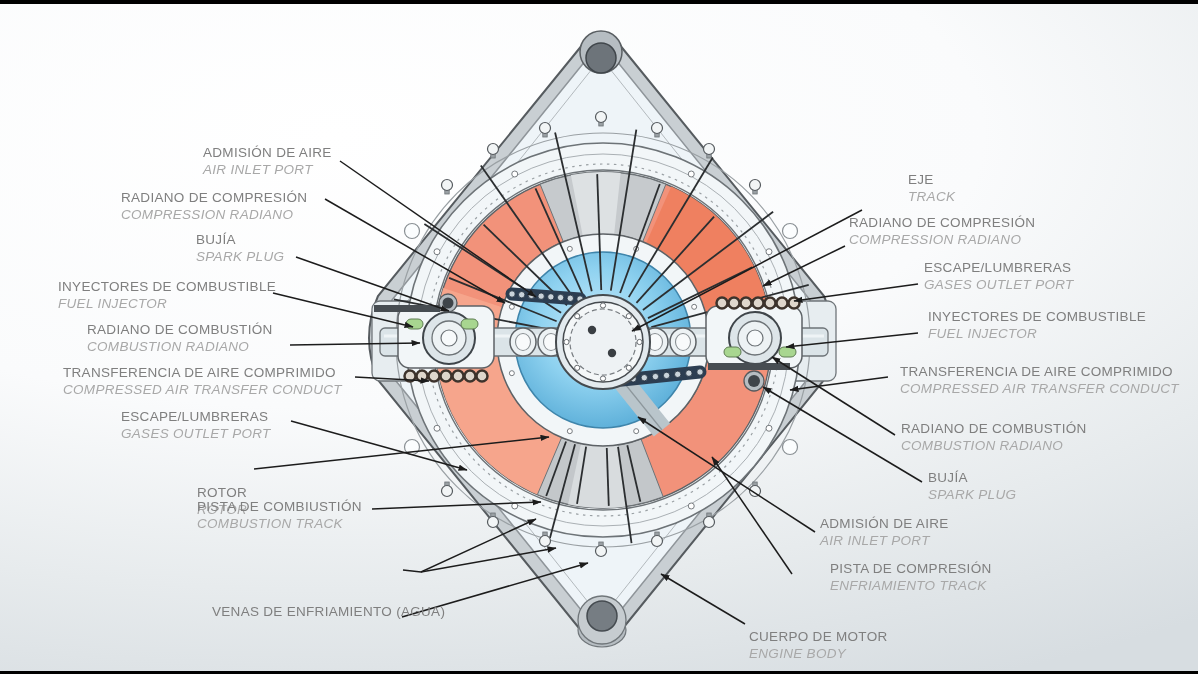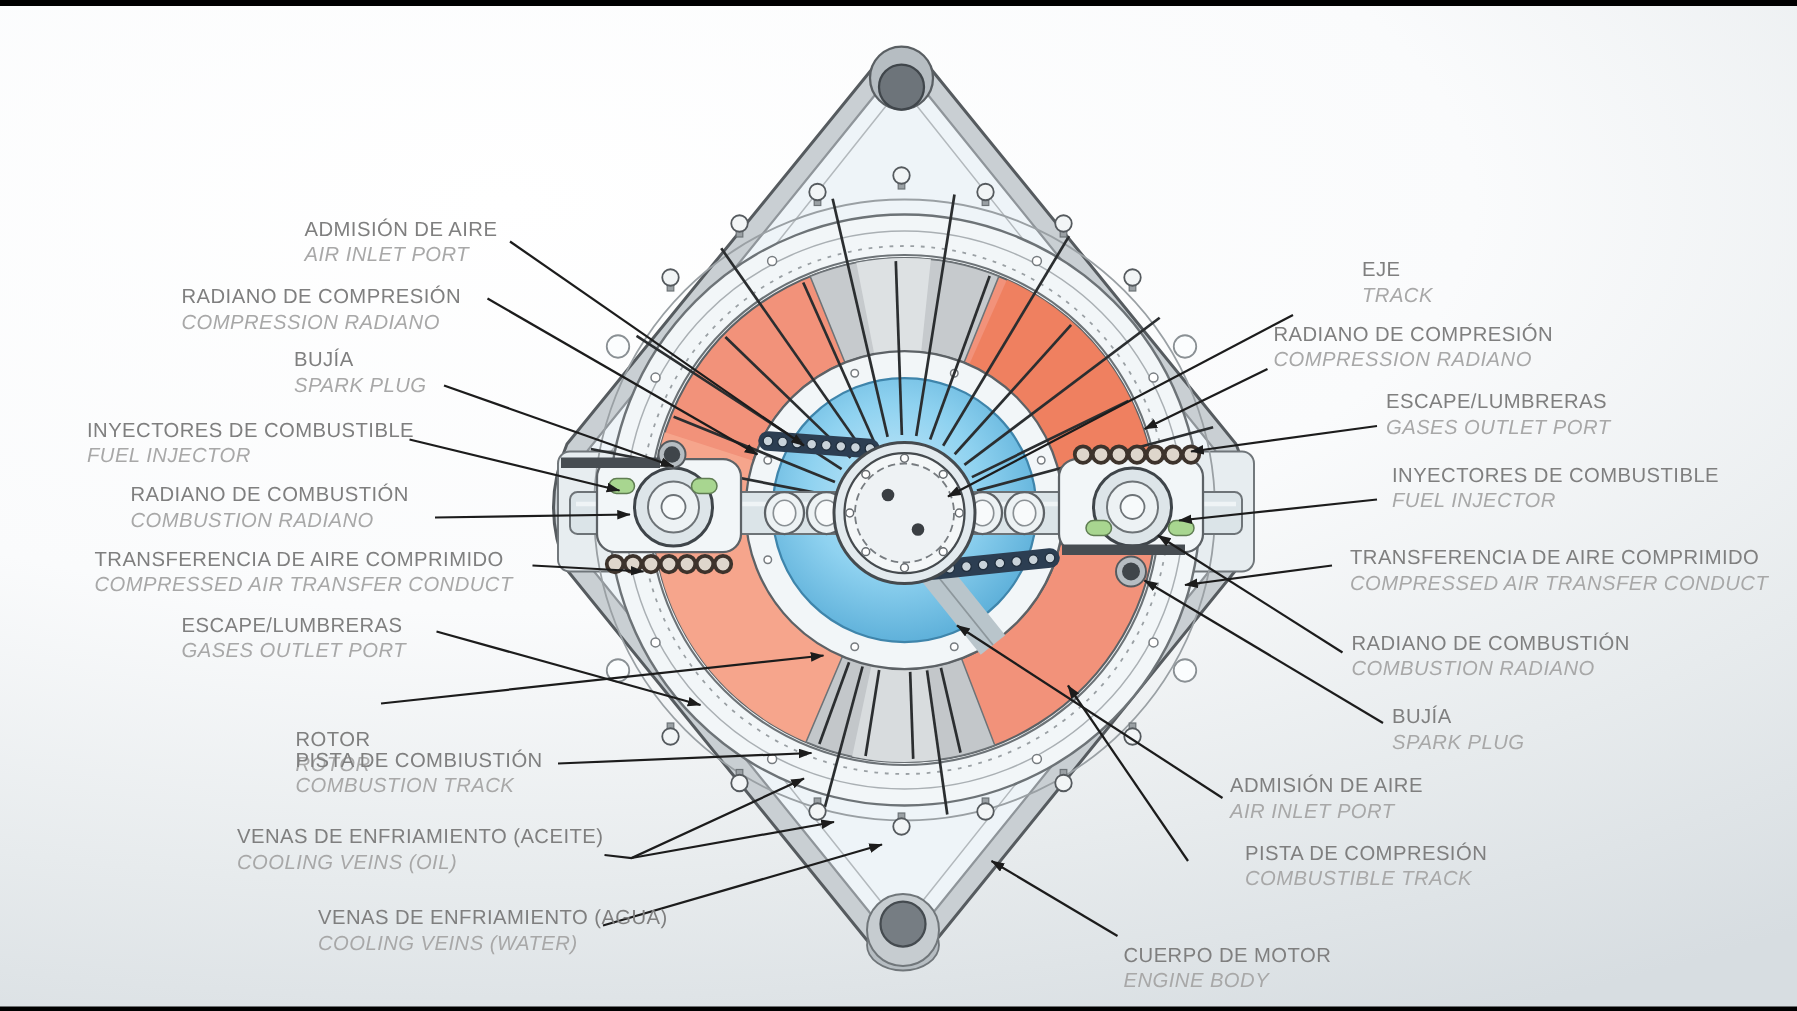--- a/index.html
+++ b/index.html
@@ -312,27 +312,22 @@
       <div class="en">GASES OUTLET PORT</div>
     </div>
     <div class="label left" style="left: 197px; top: 458px; margin-top: 26px;">
       <div class="es">ROTOR</div>
       <div class="en">ROTOR</div>
     </div>
     <div class="label left" style="left: 197px; top: 498px;">
       <div class="es">PISTA DE COMBIUSTIÓN</div>
       <div class="en">COMBUSTION TRACK</div>
     </div>
-    <div class="label left" style="left: 158px; top: 549px;">
-      <div class="es">VENAS DE ENFRIAMIENTO (ACEITE)</div>
-      <div class="en">COOLING VEINS (OIL)</div>
-    </div>
     <div class="label left" style="left: 212px; top: 603px;">
       <div class="es">VENAS DE ENFRIAMIENTO (AGUA)</div>
-      <div class="en">COOLING VEINS (WATER)</div>
     </div>
     <div class="label right" style="left: 908px; top: 171px;">
       <div class="es">EJE</div>
       <div class="en">TRACK</div>
     </div>
     <div class="label right" style="left: 849px; top: 214px;">
       <div class="es">RADIANO DE COMPRESIÓN</div>
       <div class="en">COMPRESSION RADIANO</div>
     </div>
     <div class="label right" style="left: 924px; top: 259px;">
@@ -354,19 +349,19 @@
     <div class="label right" style="left: 928px; top: 469px;">
       <div class="es">BUJÍA</div>
       <div class="en">SPARK PLUG</div>
     </div>
     <div class="label right" style="left: 820px; top: 515px;">
       <div class="es">ADMISIÓN DE AIRE</div>
       <div class="en">AIR INLET PORT</div>
     </div>
     <div class="label right" style="left: 830px; top: 560px;">
       <div class="es">PISTA DE COMPRESIÓN</div>
-      <div class="en">COMBUSTIBLE TRACK</div>
+      <div class="en">ENFRIAMIENTO TRACK</div>
     </div>
     <div class="label right" style="left: 749px; top: 612px; margin-top: 16px;">
       <div class="es">CUERPO DE MOTOR</div>
       <div class="en">ENGINE BODY</div>
     </div>
   </div>
 
 </body></html>

